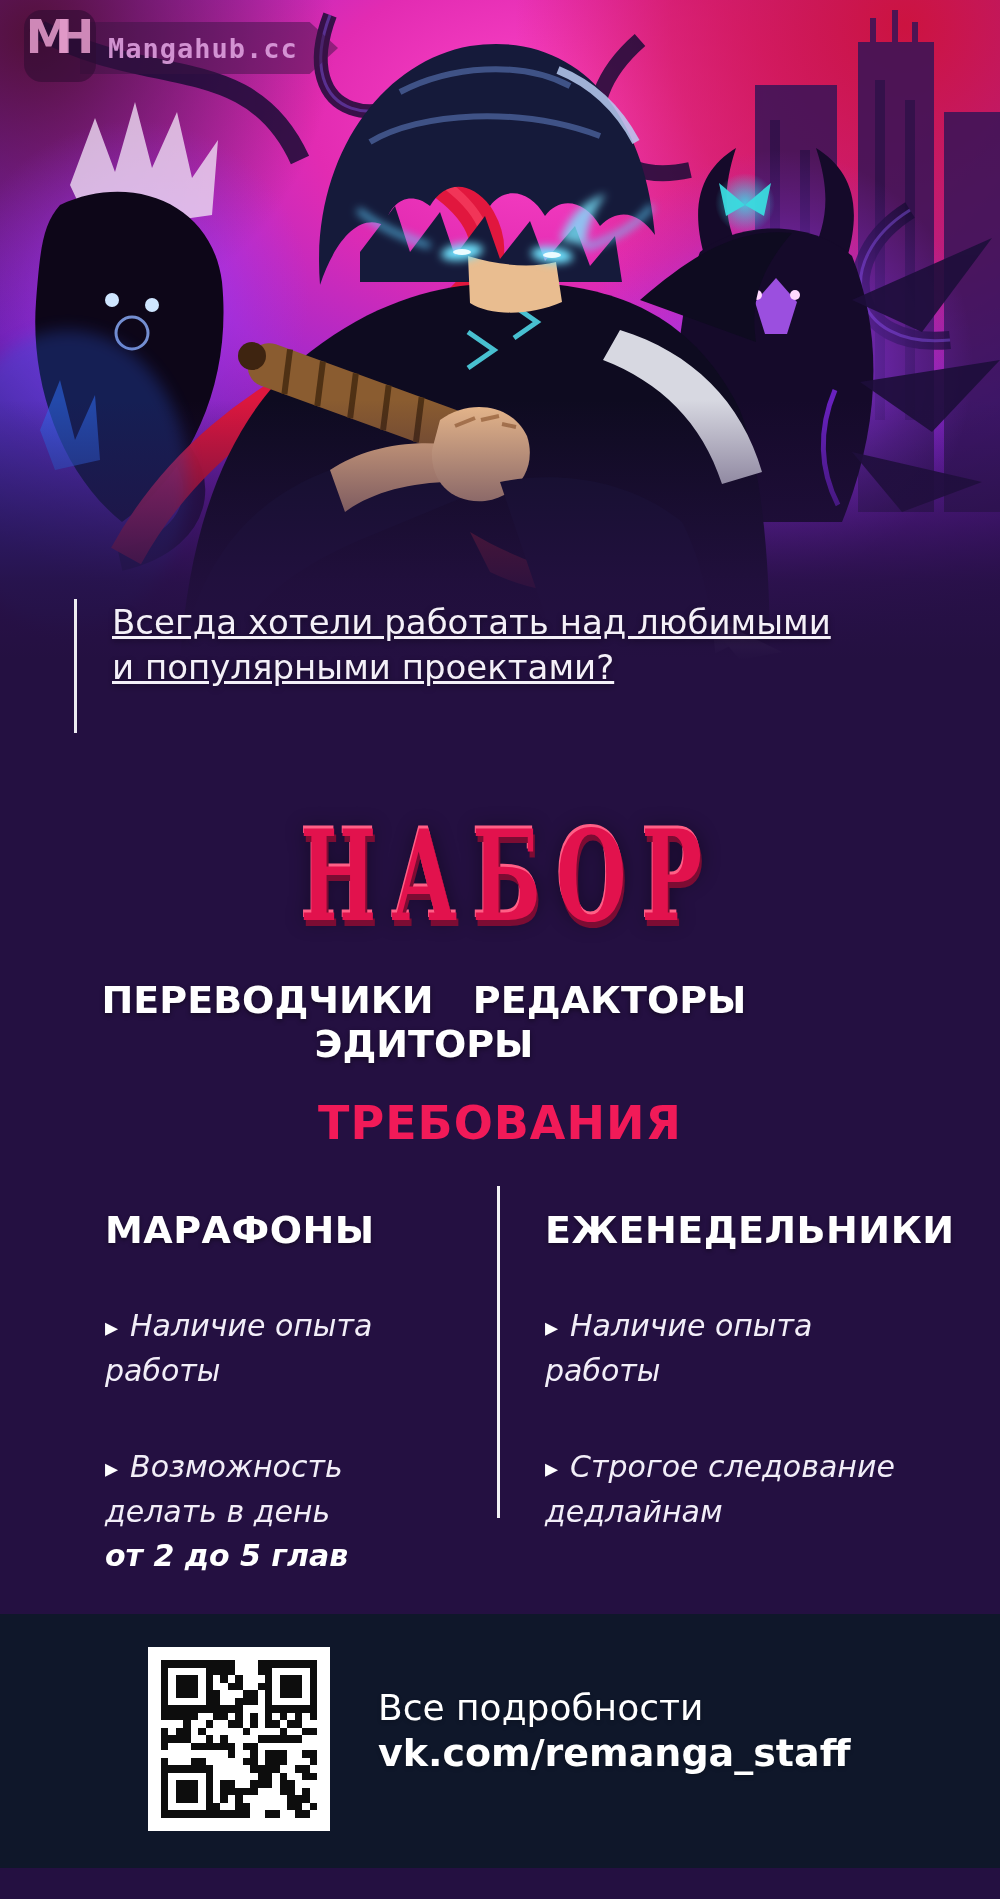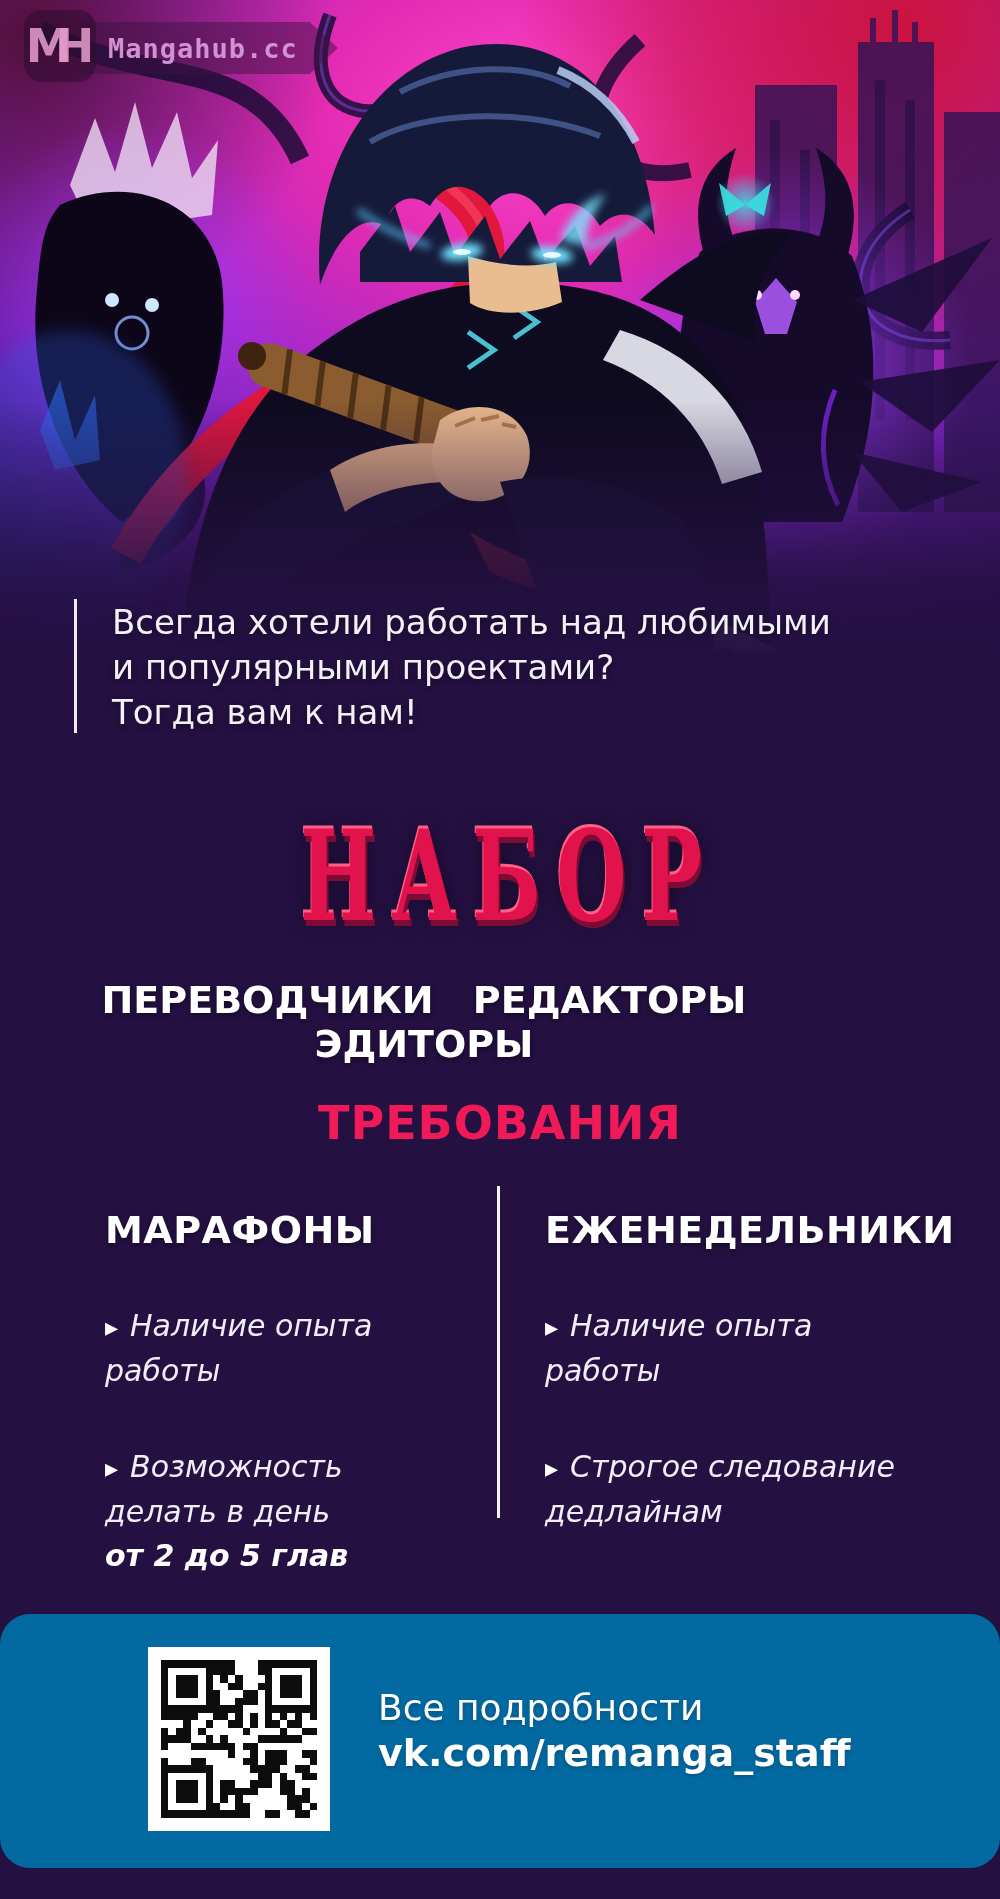--- a/index.html
+++ b/index.html
@@ -11,29 +11,29 @@
   .art svg{display:block;}
 
   
   .wm-ribbon{position:absolute;top:22px;left:80px;width:258px;height:52px;
      background:rgba(58,18,66,.48);
      clip-path:polygon(0 0,89% 0,100% 50%,89% 100%,0 100%);
      display:flex;align-items:center;padding-left:28px;box-sizing:border-box;}
   .wm-ribbon span{font-family:"DejaVu Sans Mono",monospace;font-size:27px;font-weight:bold;
      color:rgba(219,156,219,.92);letter-spacing:1px;}
   .wm-logo{position:absolute;top:10px;left:24px;width:72px;height:72px;border-radius:18px;
-     background:rgba(46,12,50,.58);display:flex;align-items:center;justify-content:center;}
+     background:rgba(46,12,50,.58);display:flex;justify-content:center;}
   .wm-logo span{font-size:46px;font-weight:bold;color:rgba(226,154,201,.88);
      letter-spacing:-.34em;padding-right:.34em;}
 
   
   .intro-bar{position:absolute;left:74px;top:599px;width:3px;height:134px;background:rgba(255,255,255,.92);}
   .intro{position:absolute;left:112px;top:600px;font-size:34px;line-height:45px;color:#f4f0f8;
      text-shadow:0 2px 6px rgba(0,0,0,.4);}
-  .intro span{display:block;}
+  .intro span{display:block;text-decoration:underline;}
 
   
   .big-title{position:absolute;left:0;top:802px;width:1000px;text-align:center;}
   .big-title span{display:inline-block;font-family:"DejaVu Serif",serif;font-weight:bold;
      font-size:88px;letter-spacing:16px;margin-right:-16px;color:#e2124d;
      transform:scale(.92,1.42);transform-origin:50% 0;
      text-shadow:2px 4px 0 #7c0c33,-1px -2px 0 #ff5f86,0 0 18px rgba(0,0,0,.45);}
 
   
   .roles{position:absolute;left:0;top:978px;width:848px;text-align:center;
@@ -50,21 +50,21 @@
   .col h3{margin:0;font-size:38px;font-weight:bold;color:#fff;letter-spacing:.5px;
      text-shadow:0 2px 4px rgba(0,0,0,.4);}
   .req-item{margin-top:52px;font-size:30px;line-height:44px;color:#f2eef8;font-style:italic;}
   .req-item + .req-item{}
   .req-item .line{display:block;}
   .req-item .bullet{display:inline-block;margin-right:12px;font-size:26px;color:#fff;}
   .req-item .bold-line{display:block;font-weight:bold;color:#fff;}
   .req-item .bold-line:empty{display:none;}
 
   
-  .footer{position:absolute;left:0;top:1614px;width:1000px;height:254px;background:#0369a1;border-radius:30px;}
+  .footer{position:absolute;left:0;top:1614px;width:1000px;height:254px;background:#0f172a;}
   .qr-box{position:absolute;left:148px;top:33px;width:182px;height:184px;background:#fff;
      box-sizing:border-box;padding:13px;}
   .qr-grid{width:100%;height:100%;display:grid;
      grid-template-columns:repeat(21,1fr);grid-template-rows:repeat(21,1fr);}
   .qr-grid div{background:transparent;}
   .qr-grid div.on{background:#0d0d0d;}
   .footer-text{position:absolute;left:378px;top:72px;color:#fff;}
   .footer-text .details{font-size:36px;line-height:44px;text-shadow:0 2px 4px rgba(0,0,0,.2);}
   .footer-text .link{font-size:38px;line-height:46px;font-weight:bold;
      text-shadow:0 2px 4px rgba(0,0,0,.2);}
@@ -254,21 +254,20 @@
     </div>
     <div class="wm-logo">
       <span>MH</span>
     </div>
   </div>
 
   <div class="intro-bar"></div>
   <div class="intro">
     <span>Всегда хотели работать над любимыми</span>
     <span>и популярными проектами?</span>
-    <span>Тогда вам к нам!</span>
   </div>
 
   <div class="big-title">
     <span>НАБОР</span>
   </div>
 
   <div class="roles">
     <span>ПЕРЕВОДЧИКИ</span>
     <span>РЕДАКТОРЫ</span>
     <span>ЭДИТОРЫ</span>

